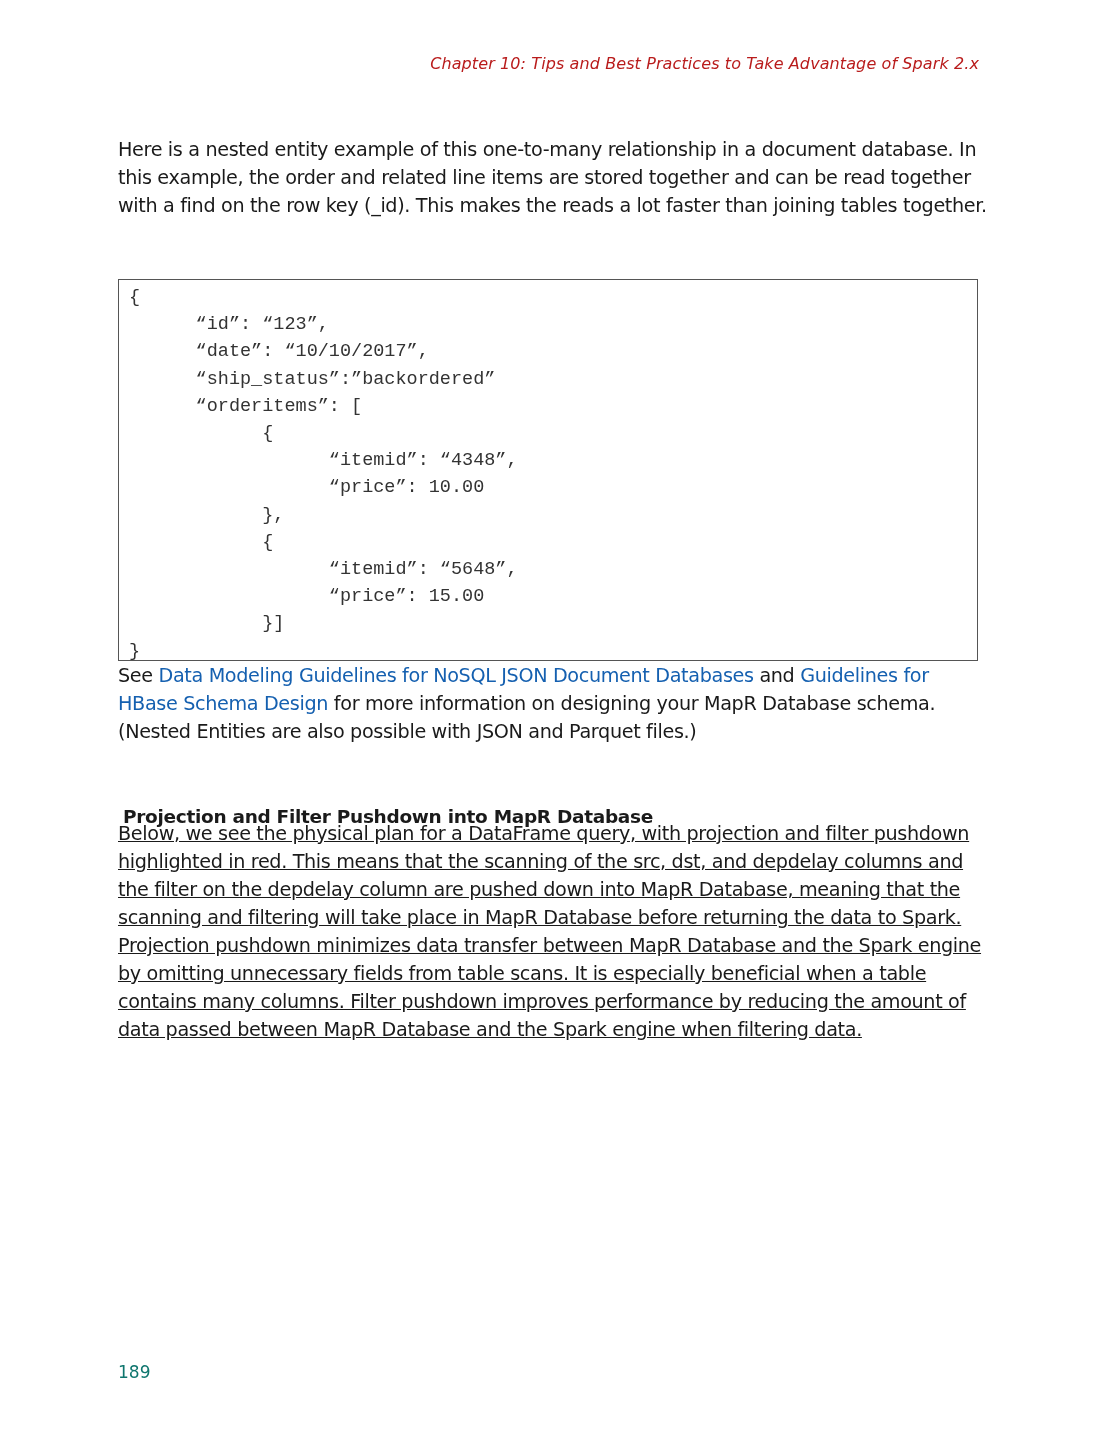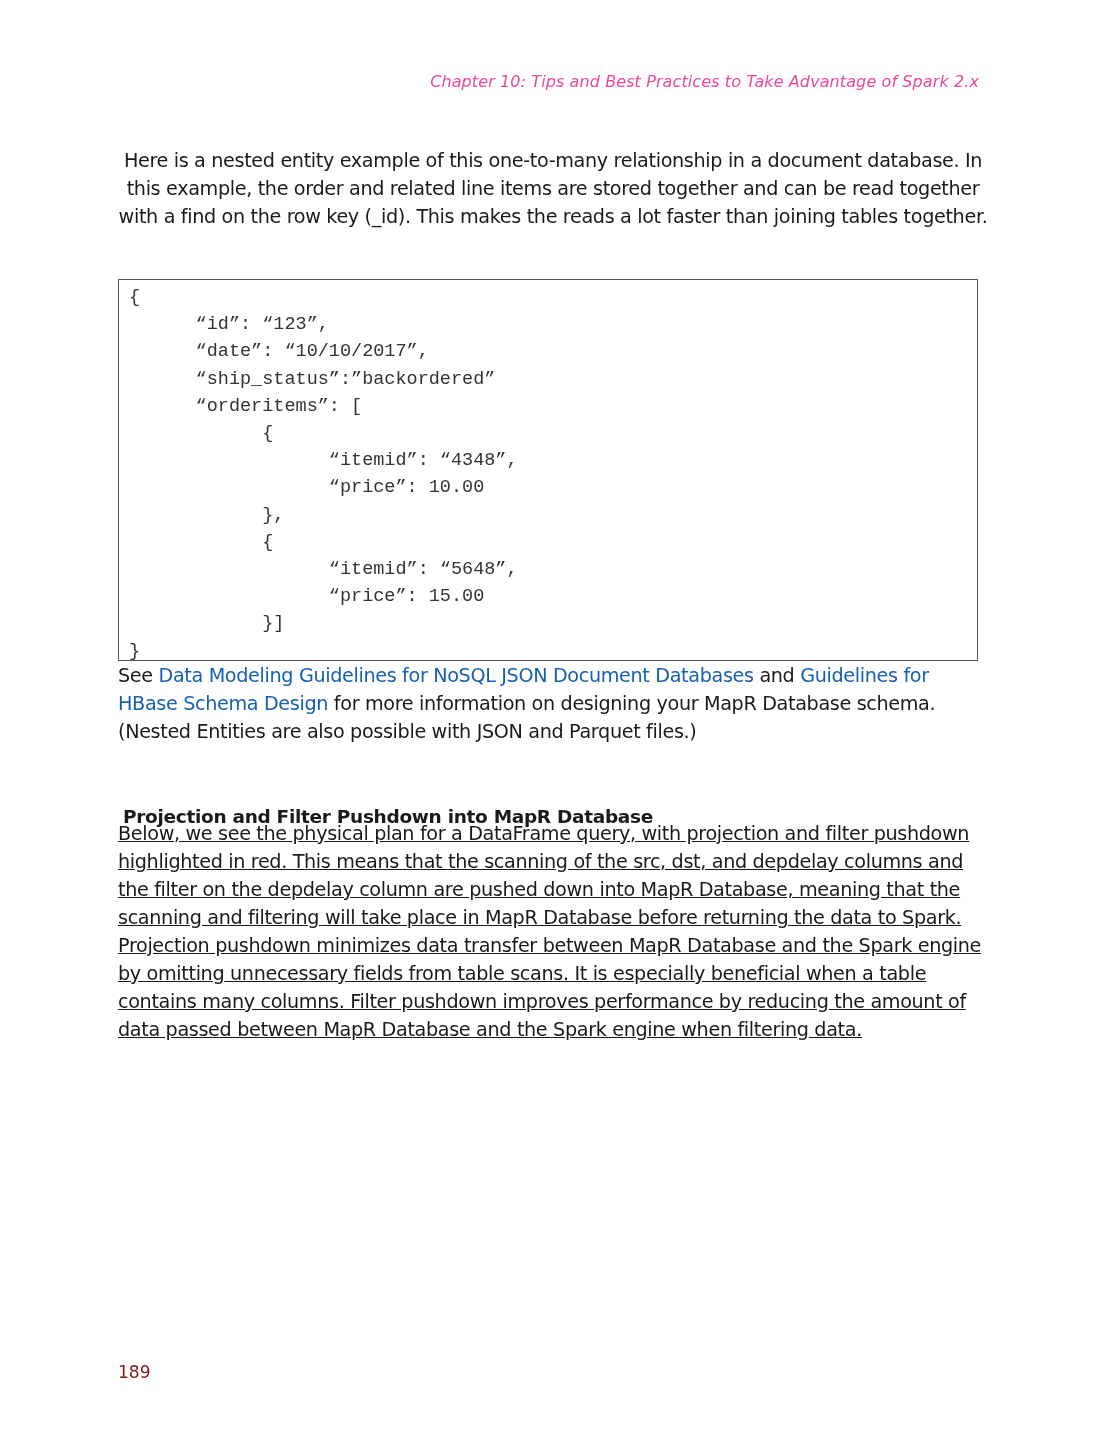--- a/index.html
+++ b/index.html
@@ -1,33 +1,33 @@
 <!DOCTYPE html>
 <html><head>
 <meta charset="utf-8">
 <style>
   html, body { margin:0; padding:0; background:#ffffff; }
   body { width:1097px; height:1440px; position:relative; overflow:hidden;
          font-family:"DejaVu Sans", sans-serif; color:#1a1a1a; }
-  .header { position:absolute; top:72px; right:118px; font-style:italic;
-            font-size:16px; color:#ec4899; letter-spacing:0.1px; }
+  .header { position:absolute; top:54px; right:118px; font-style:italic;
+            font-size:16px; color:#b91c1c; letter-spacing:0.1px; }
   .para { position:absolute; left:118px; width:870px; font-size:19.2px;
           line-height:28px; margin:0; letter-spacing:-0.35px; }
-  .p1 { top:147px;text-align:center; }
+  .p1 { top:136px; }
   .codebox { position:absolute; left:118px; top:279px; width:860px; height:382px;
              border:1px solid #555; box-sizing:border-box; }
   .code { position:absolute; left:10px; top:4px; margin:0;
           font-family:"Liberation Mono", monospace; font-size:18.5px;
           line-height:27.2px; color:#333; white-space:pre; }
   .p2 { top:662px; }
   .link { color:#1560b0; text-decoration:none; }
   .h2 { position:absolute; left:118px; top:801px; font-size:18.5px; font-weight:bold;
         margin:5px; letter-spacing:-0.3px; }
   .p3 { top:820px;text-decoration:underline; }
-  .pagenum { position:absolute; left:118px; top:1362px; font-size:17px; color:#7f1d1d; }
+  .pagenum { position:absolute; left:118px; top:1362px; font-size:17px; color:#0f766e; }
 </style>
 </head>
 <body>
 
 <div class="header">Chapter 10: Tips and Best Practices to Take Advantage of Spark 2.x</div>
 
 <p class="para p1">Here is a nested entity example of this one-to-many relationship in a document database. In this example, the order and related line items are stored together and can be read together with a find on the row key (_id). This makes the reads a lot faster than joining tables together.</p>
 
 <div class="codebox">
   <pre class="code" id="code-content">{

